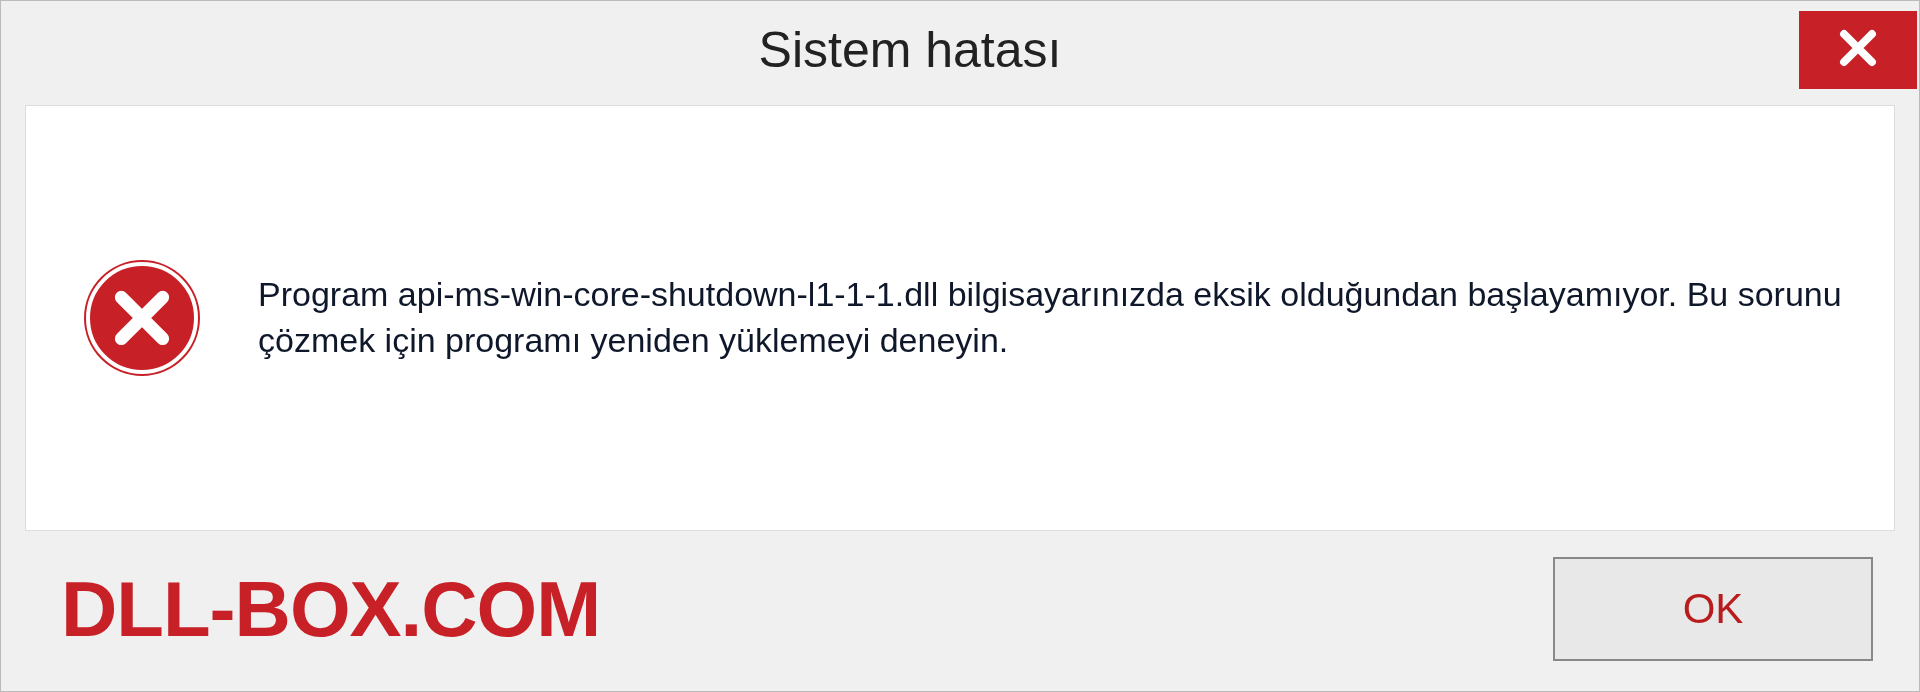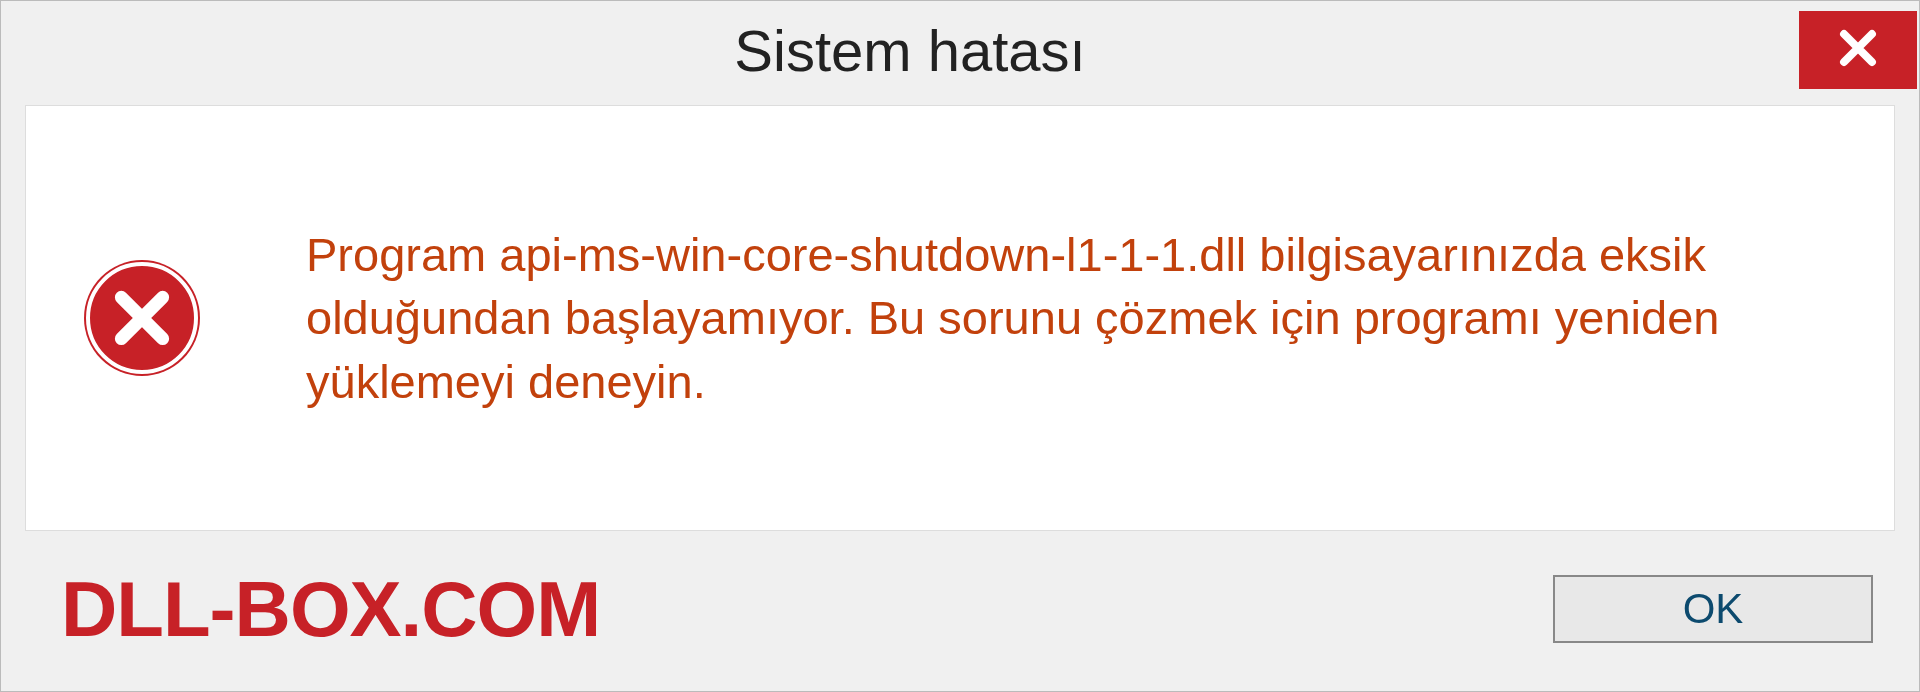--- a/index.html
+++ b/index.html
@@ -25,21 +25,21 @@
     .titlebar {
       display: flex;
       align-items: center;
       justify-content: space-between;
       height: 98px;
       padding-left: 20px;
     }
     .title {
       flex: 1;
       text-align: center;
-      font-size: 58px;
+      font-size: 50px;
       font-weight: 400;
       color: #222;
     }
     .close-btn {
       width: 118px;
       height: 78px;
       background: #c72127;
       display: flex;
       align-items: center;
       justify-content: center;
@@ -73,47 +73,46 @@
       box-shadow: 0 0 0 2px #c72127;
       display: flex;
       align-items: center;
       justify-content: center;
     }
     .error-icon-circle svg {
       width: 62px;
       height: 62px;
     }
     .message {
-      font-size: 47px;
+      font-size: 34px;
       line-height: 1.35;
-      color: #c2410c;
+      color: #0f172a;
       font-weight: 400;
-      margin-left: 48px;
     }
     .footer {
       display: flex;
       align-items: center;
       justify-content: space-between;
       padding: 28px 46px 32px 60px;
       height: 160px;
     }
     .watermark {
       font-size: 78px;
       font-weight: 800;
       color: #c72127;
       letter-spacing: -1px;
       font-family: Arial, sans-serif;
     }
     .ok-btn {
       width: 320px;
-      height: 68px;
+      height: 104px;
       background: #e8e8e8;
       border: 2px solid #888;
       font-size: 42px;
-      color: #0c4a6e;
+      color: #b91c1c;
       display: flex;
       align-items: center;
       justify-content: center;
       cursor: pointer;
     }
   </style>
 </head>
 <body>
 
 <div class="dialog">

